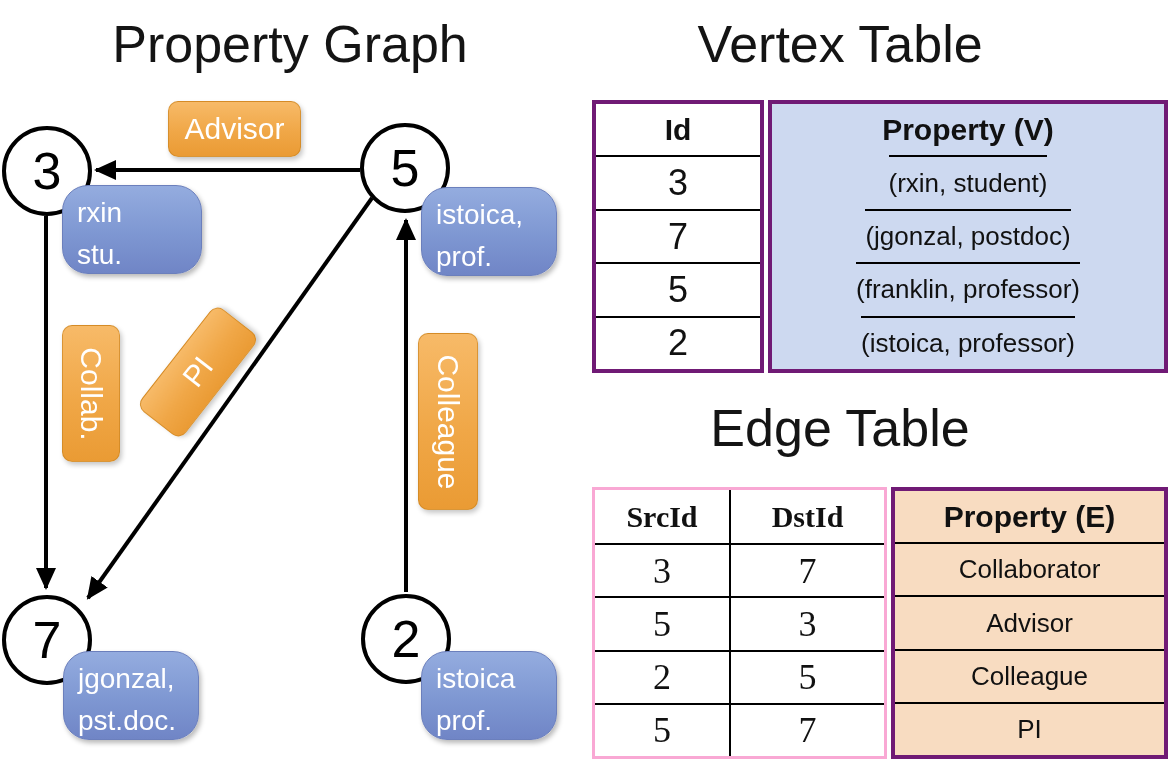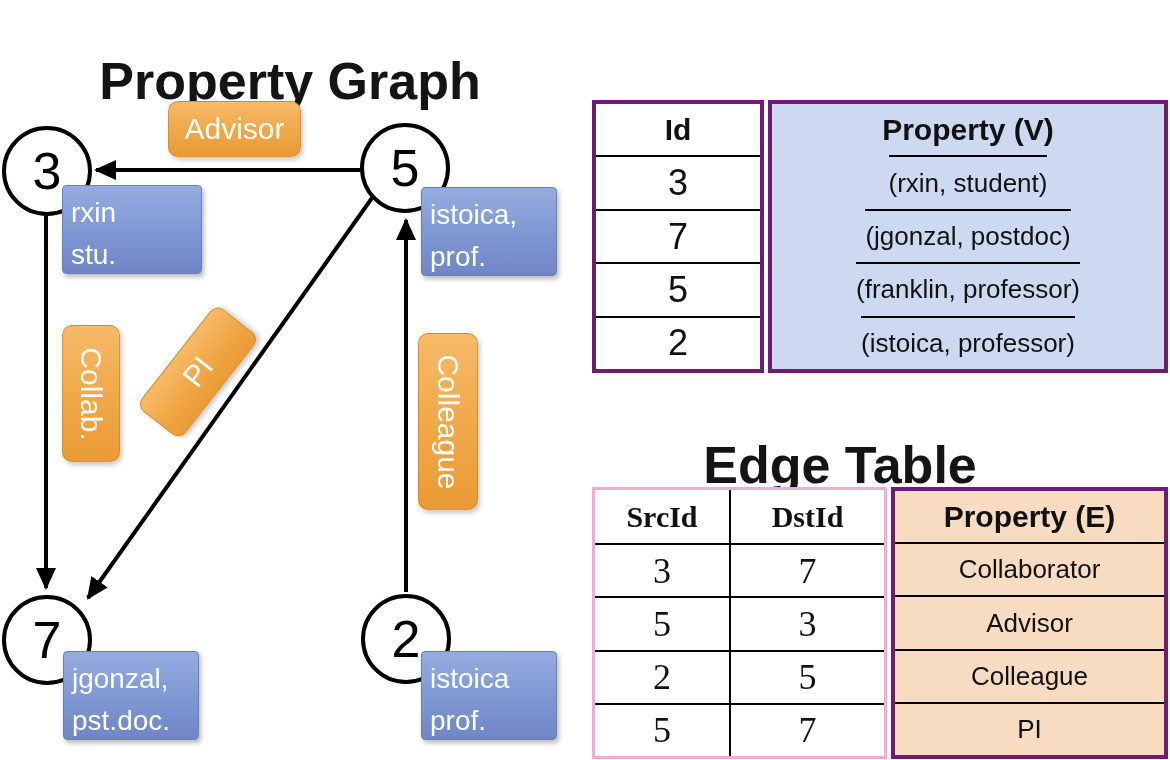--- a/index.html
+++ b/index.html
@@ -1,35 +1,35 @@
 <!DOCTYPE html>
 <html><head>
 <meta charset="utf-8">
 <style>
   html,body{margin:0;padding:0;background:#fff;}
   #canvas{
     position:relative;width:1170px;height:760px;background:#ffffff;overflow:hidden;
     font-family:"Liberation Sans",sans-serif;color:#111;
   }
   .title{
-    position:absolute;text-align:center;font-size:52px;font-weight:700;
-    letter-spacing:0px;color:#141414;white-space:nowrap;margin-top:37px;
+    position:absolute;text-align:center;font-size:52px;font-weight:400;
+    letter-spacing:0px;color:#141414;white-space:nowrap;
   }
   
   .vertex{
     position:absolute;width:90px;height:90px;border:4px solid #000;border-radius:50%;
     background:#fff;box-sizing:border-box;display:flex;align-items:center;justify-content:center;
     font-size:52px;color:#000;z-index:2;
   }
   
   .vprop{
-    position:absolute;border-radius:4px;box-sizing:border-box;
+    position:absolute;border-radius:26px;box-sizing:border-box;
     background:linear-gradient(180deg,#94ACDF 0%,#7E97D2 55%,#7085C6 100%);
     border:1px solid #6B7FBC;box-shadow:2px 3px 5px rgba(0,0,0,0.28);
-    color:#fff;font-size:28px;line-height:1.5;padding:6px 10px 4px 8px;z-index:3;
+    color:#fff;font-size:28px;line-height:1.5;padding:6px 10px 4px 14px;z-index:3;
   }
   
   .elabel{
     position:absolute;border-radius:10px;box-sizing:border-box;
     background:linear-gradient(180deg,#F7BA68 0%,#F0A747 55%,#EA9B34 100%);
     border:1px solid rgba(201,130,30,0.65);box-shadow:2px 3px 5px rgba(0,0,0,0.22);
     color:#fff;display:flex;align-items:center;justify-content:center;z-index:4;
     font-size:30px;
   }
   .vtext{transform:rotate(90deg);white-space:nowrap;}
@@ -55,20 +55,21 @@
   .bgV{background:#CDD9F0;}
   .bgE{background:#F8DCC1;}
   svg{position:absolute;left:0;top:0;z-index:1;}
 </style>
 </head>
 <body>
 
 <div id="canvas">
 
   <div class="title" style="left:0;top:14px;width:580px;">Property Graph</div>
+  <div class="title" style="left:560px;top:14px;width:560px;">Vertex Table</div>
   <div class="title" style="left:560px;top:398px;width:560px;">Edge Table</div>
 
   <svg width="1170" height="760">
     <defs>
       <marker id="arrow" markerUnits="userSpaceOnUse" markerWidth="24" markerHeight="22" refX="20" refY="10" orient="auto">
         <path d="M0,0 L22,10 L0,20 Z" fill="#000"></path>
       </marker>
     </defs>
     <line x1="360" y1="170" x2="96" y2="170" stroke="#000" stroke-width="4" marker-end="url(#arrow)"></line>
     <line x1="46" y1="216" x2="46" y2="588" stroke="#000" stroke-width="4" marker-end="url(#arrow)"></line>

